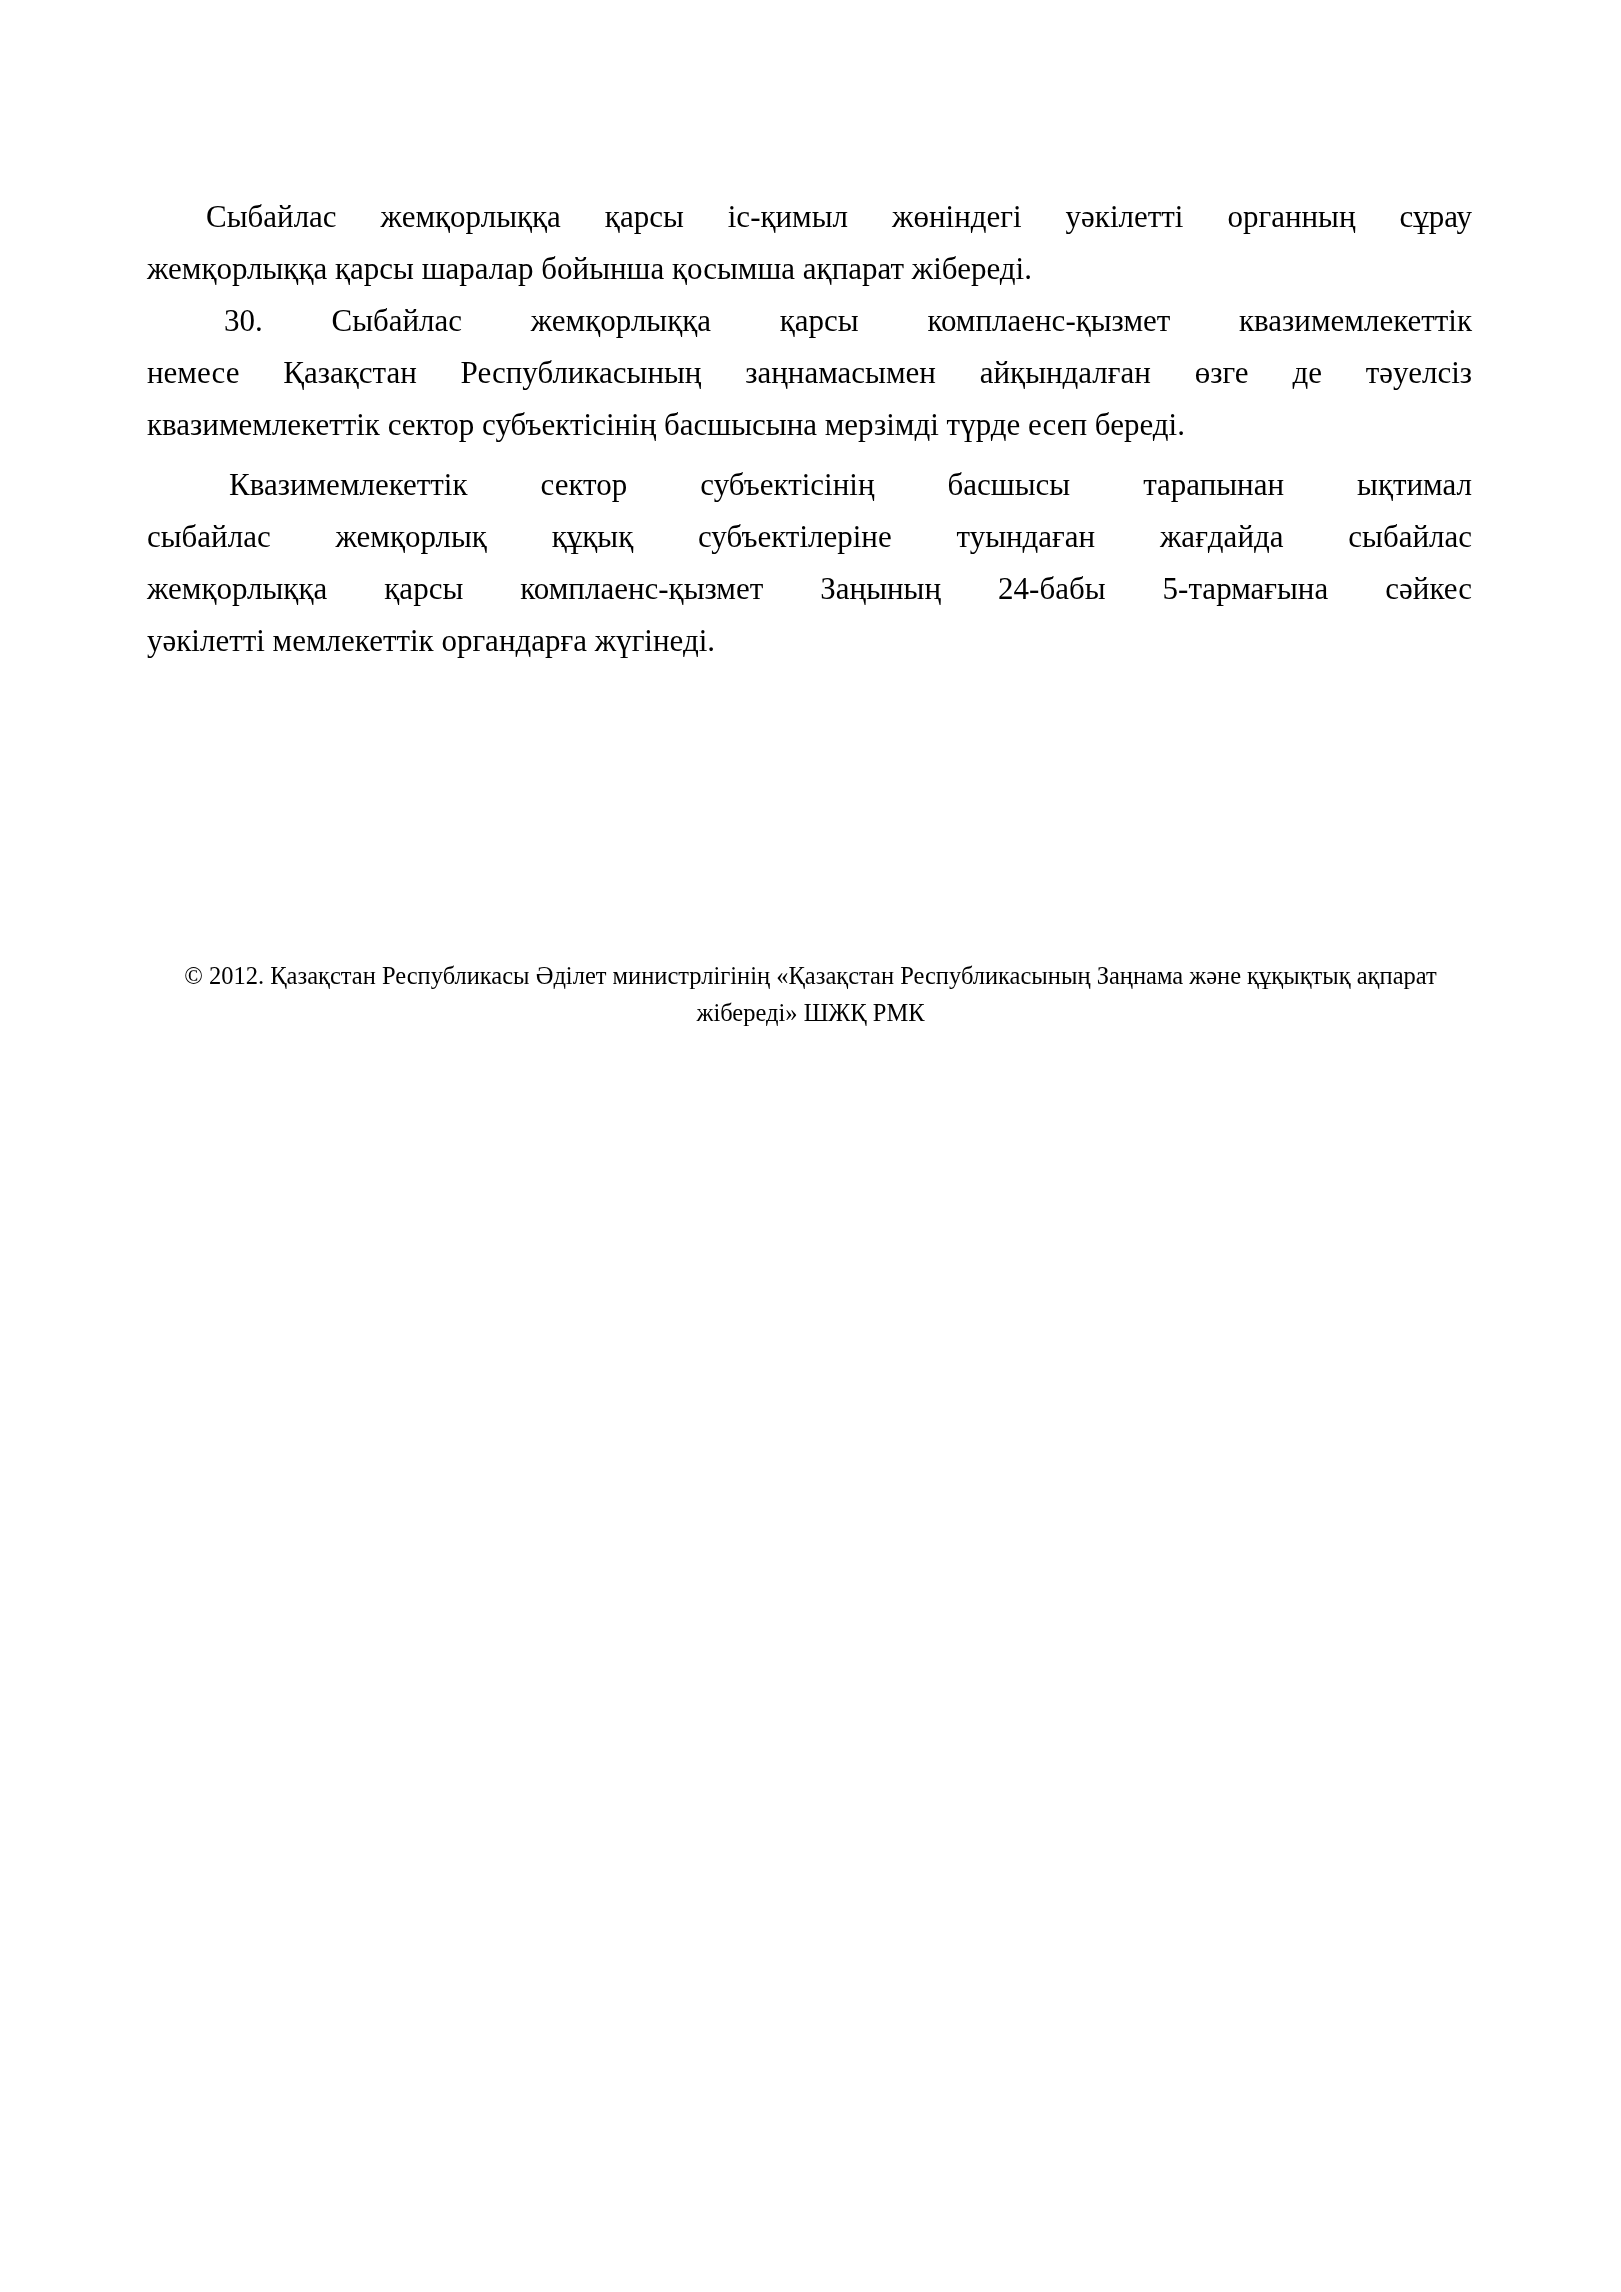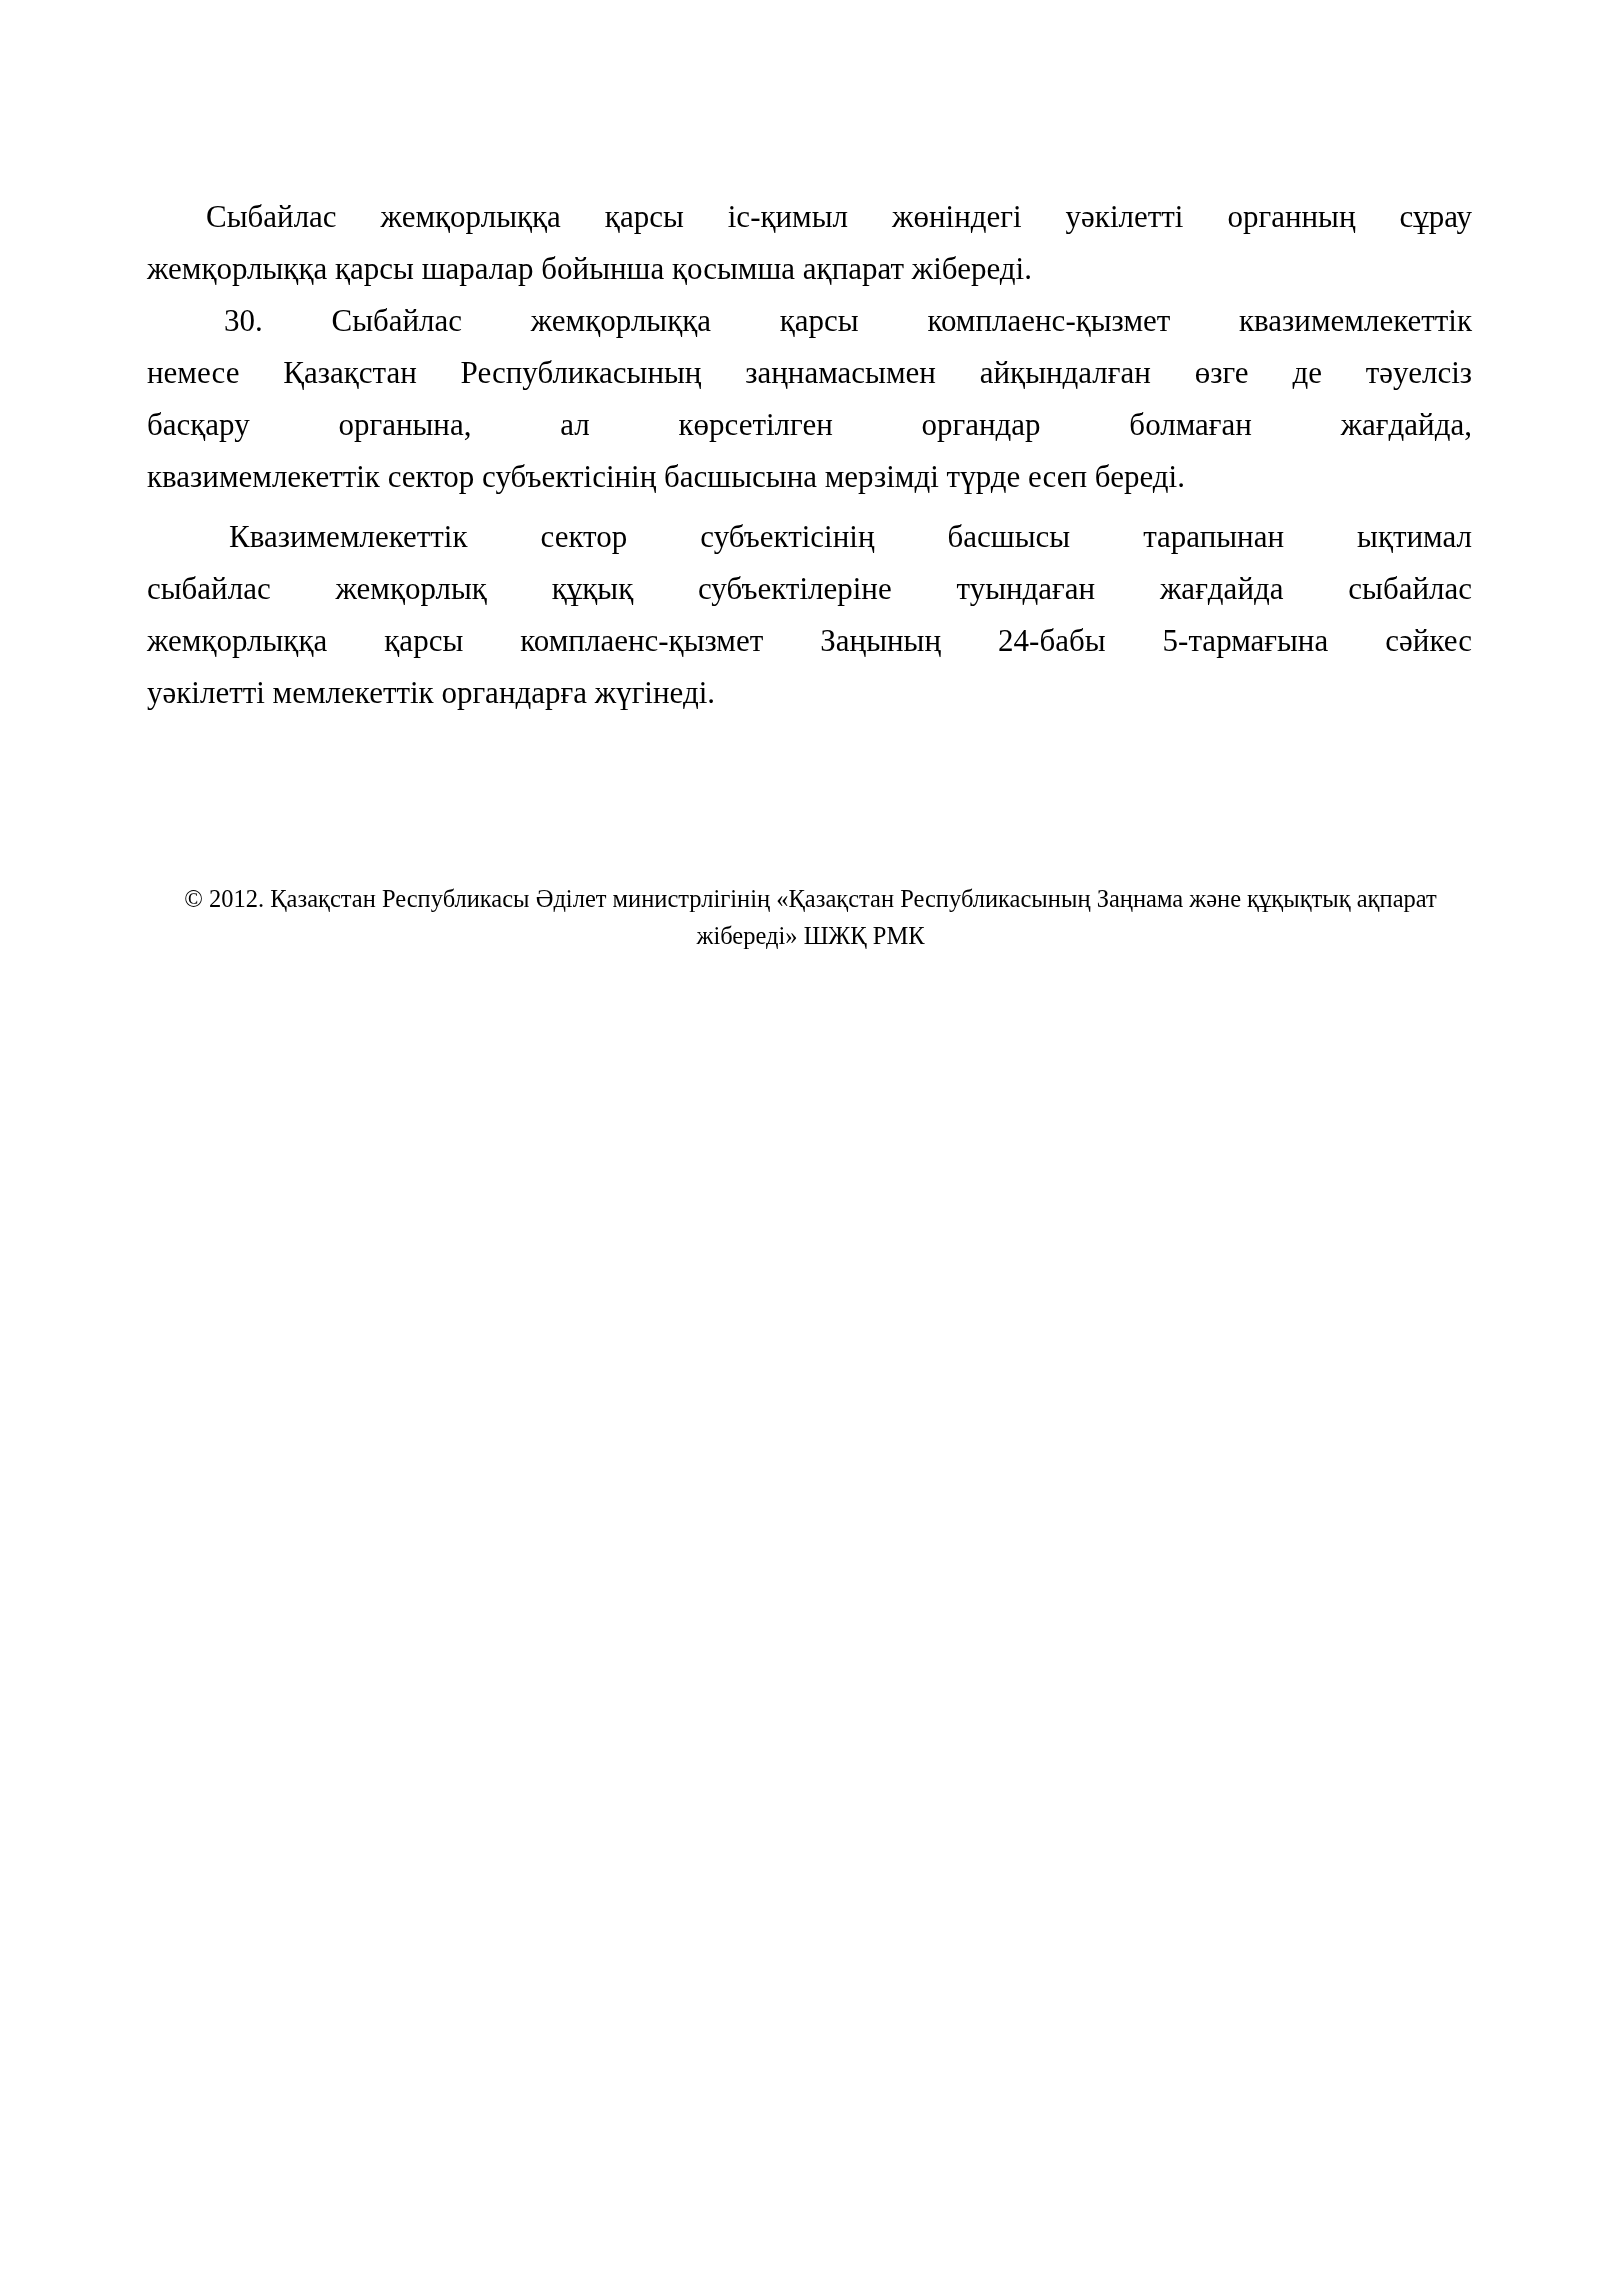--- a/index.html
+++ b/index.html
@@ -33,21 +33,21 @@
   }
   .line.last {
     text-align-last: left;
   }
   .indent-1 { padding-left: 59px; }
   .indent-2 { padding-left: 77px; }
   .indent-3 { padding-left: 82px; margin-top: 8px; }
   .footer {
     position: absolute;
     left: 0;
-    top: 880px;
+    top: 957px;
     width: 1621px;
     font-size: 24.5px;
     line-height: 37px;
     text-align: center;
     color: #000000;
   }
 </style>
 </head>
 <body>
 
@@ -56,21 +56,20 @@
   <div class="body-text">
 
     <div class="para">
       <div class="line indent-1">Сыбайлас жемқорлыққа қарсы іс-қимыл жөніндегі уәкілетті органның сұрау</div>
       <div class="line last">жемқорлыққа қарсы шаралар бойынша қосымша ақпарат жібереді.</div>
     </div>
 
     <div class="para">
       <div class="line indent-2">30. Сыбайлас жемқорлыққа қарсы комплаенс-қызмет квазимемлекеттік</div>
       <div class="line">немесе Қазақстан Республикасының заңнамасымен айқындалған өзге де тәуелсіз</div>
-      <div class="line">басқару органына, ал көрсетілген органдар болмаған жағдайда,</div>
       <div class="line last">квазимемлекеттік сектор субъектісінің басшысына мерзімді түрде есеп береді.</div>
     </div>
 
     <div class="para">
       <div class="line indent-3">Квазимемлекеттік сектор субъектісінің басшысы тарапынан ықтимал</div>
       <div class="line">сыбайлас жемқорлық құқық субъектілеріне туындаған жағдайда сыбайлас</div>
       <div class="line">жемқорлыққа қарсы комплаенс-қызмет Заңының 24-бабы 5-тармағына сәйкес</div>
       <div class="line last">уәкілетті мемлекеттік органдарға жүгінеді.</div>
     </div>
 

